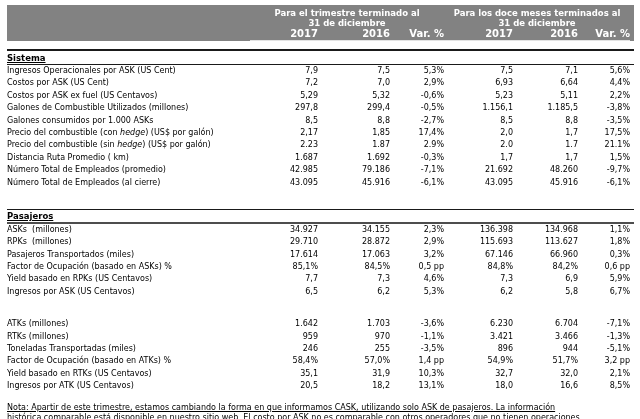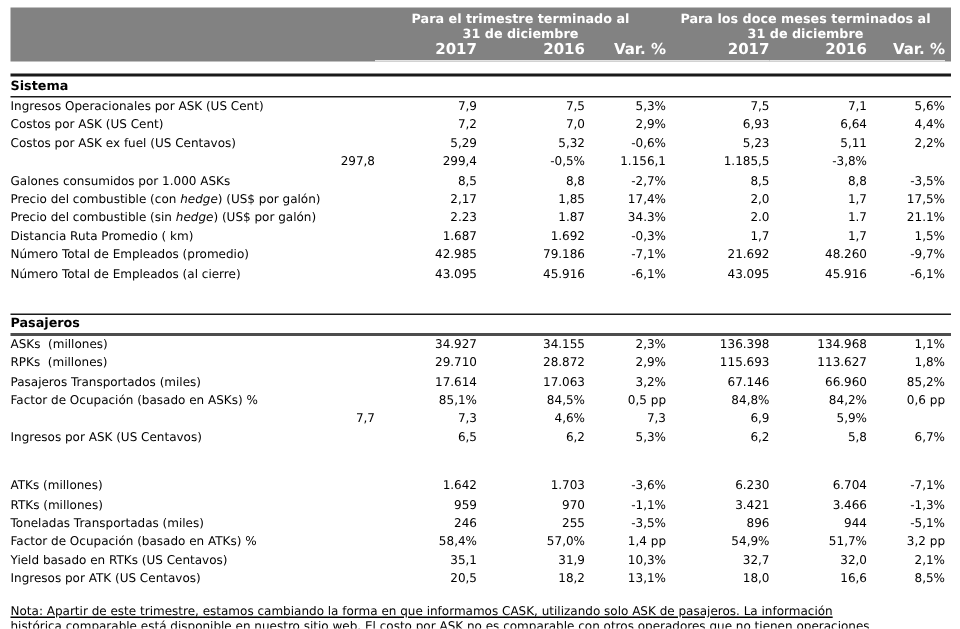--- a/index.html
+++ b/index.html
@@ -27,20 +27,21 @@
   .band-years{margin-top:1px;}
   .ycell{
     text-align:right;font-weight:bold;font-size:10px;line-height:10px;
     border-bottom:1px solid #e3e3e3;padding-bottom:1px;
   }
   
   .section{margin-top:20px;}
   .section-header{
     font-weight:bold;font-size:8.5px;line-height:10px;
     padding:1px 0 1px 0;
+    text-decoration:underline;
   }
   .sec-sistema{margin-top:8px;}
   .sec-sistema .section-header{border-top:2px solid #1a1a1a;border-bottom:1px solid #1a1a1a;padding-top:2px;}
   .sec-pasajeros .section-header,.sec-carga .section-header{border-top:1px solid #1a1a1a;border-bottom:2px solid #4d4d4d;}
   
   .row{height:12.4px;line-height:12.4px;font-size:8px;}
   .cell{overflow:visible;}
   .label{white-space:pre;}
   .num{text-align:right;white-space:nowrap;}
   
@@ -98,20 +99,21 @@
     <div class="grid row">
       <div class="cell label">Costos por ASK ex fuel (US Centavos)</div>
       <div class="cell num">5,29</div>
       <div class="cell num">5,32</div>
       <div class="cell num">-0,6%</div>
       <div class="cell num">5,23</div>
       <div class="cell num">5,11</div>
       <div class="cell num">2,2%</div>
     </div>
     <div class="grid row">
+      <div class="cell label">Galones de Combustible Utilizados (millones)</div>
       <div class="cell num">297,8</div>
       <div class="cell num">299,4</div>
       <div class="cell num">-0,5%</div>
       <div class="cell num">1.156,1</div>
       <div class="cell num">1.185,5</div>
       <div class="cell num">-3,8%</div>
     </div>
     <div class="grid row">
       <div class="cell label">Galones consumidos por 1.000 ASKs</div>
       <div class="cell num">8,5</div>
@@ -127,21 +129,21 @@
       <div class="cell num">1,85</div>
       <div class="cell num">17,4%</div>
       <div class="cell num">2,0</div>
       <div class="cell num">1,7</div>
       <div class="cell num">17,5%</div>
     </div>
     <div class="grid row">
       <div class="cell label">Precio del combustible (sin <i>hedge</i>) (US$ por galón)</div>
       <div class="cell num">2.23</div>
       <div class="cell num">1.87</div>
-      <div class="cell num">34.3%</div>
+      <div class="cell num">2.9%</div>
       <div class="cell num">2.0</div>
       <div class="cell num">1.7</div>
       <div class="cell num">21.1%</div>
     </div>
     <div class="grid row">
       <div class="cell label">Distancia Ruta Promedio ( km)</div>
       <div class="cell num">1.687</div>
       <div class="cell num">1.692</div>
       <div class="cell num">-0,3%</div>
       <div class="cell num">1,7</div>
@@ -189,32 +191,33 @@
       <div class="cell num">113.627</div>
       <div class="cell num">1,8%</div>
     </div>
     <div class="grid row">
       <div class="cell label">Pasajeros Transportados (miles)</div>
       <div class="cell num">17.614</div>
       <div class="cell num">17.063</div>
       <div class="cell num">3,2%</div>
       <div class="cell num">67.146</div>
       <div class="cell num">66.960</div>
-      <div class="cell num">85,2%</div>
+      <div class="cell num">0,3%</div>
     </div>
     <div class="grid row">
       <div class="cell label">Factor de Ocupación (basado en ASKs) %</div>
       <div class="cell num">85,1%</div>
       <div class="cell num">84,5%</div>
       <div class="cell num">0,5 pp</div>
       <div class="cell num">84,8%</div>
       <div class="cell num">84,2%</div>
       <div class="cell num">0,6 pp</div>
     </div>
     <div class="grid row">
+      <div class="cell label">Yield basado en RPKs (US Centavos)</div>
       <div class="cell num">7,7</div>
       <div class="cell num">7,3</div>
       <div class="cell num">4,6%</div>
       <div class="cell num">7,3</div>
       <div class="cell num">6,9</div>
       <div class="cell num">5,9%</div>
     </div>
     <div class="grid row">
       <div class="cell label">Ingresos por ASK (US Centavos)</div>
       <div class="cell num">6,5</div>

